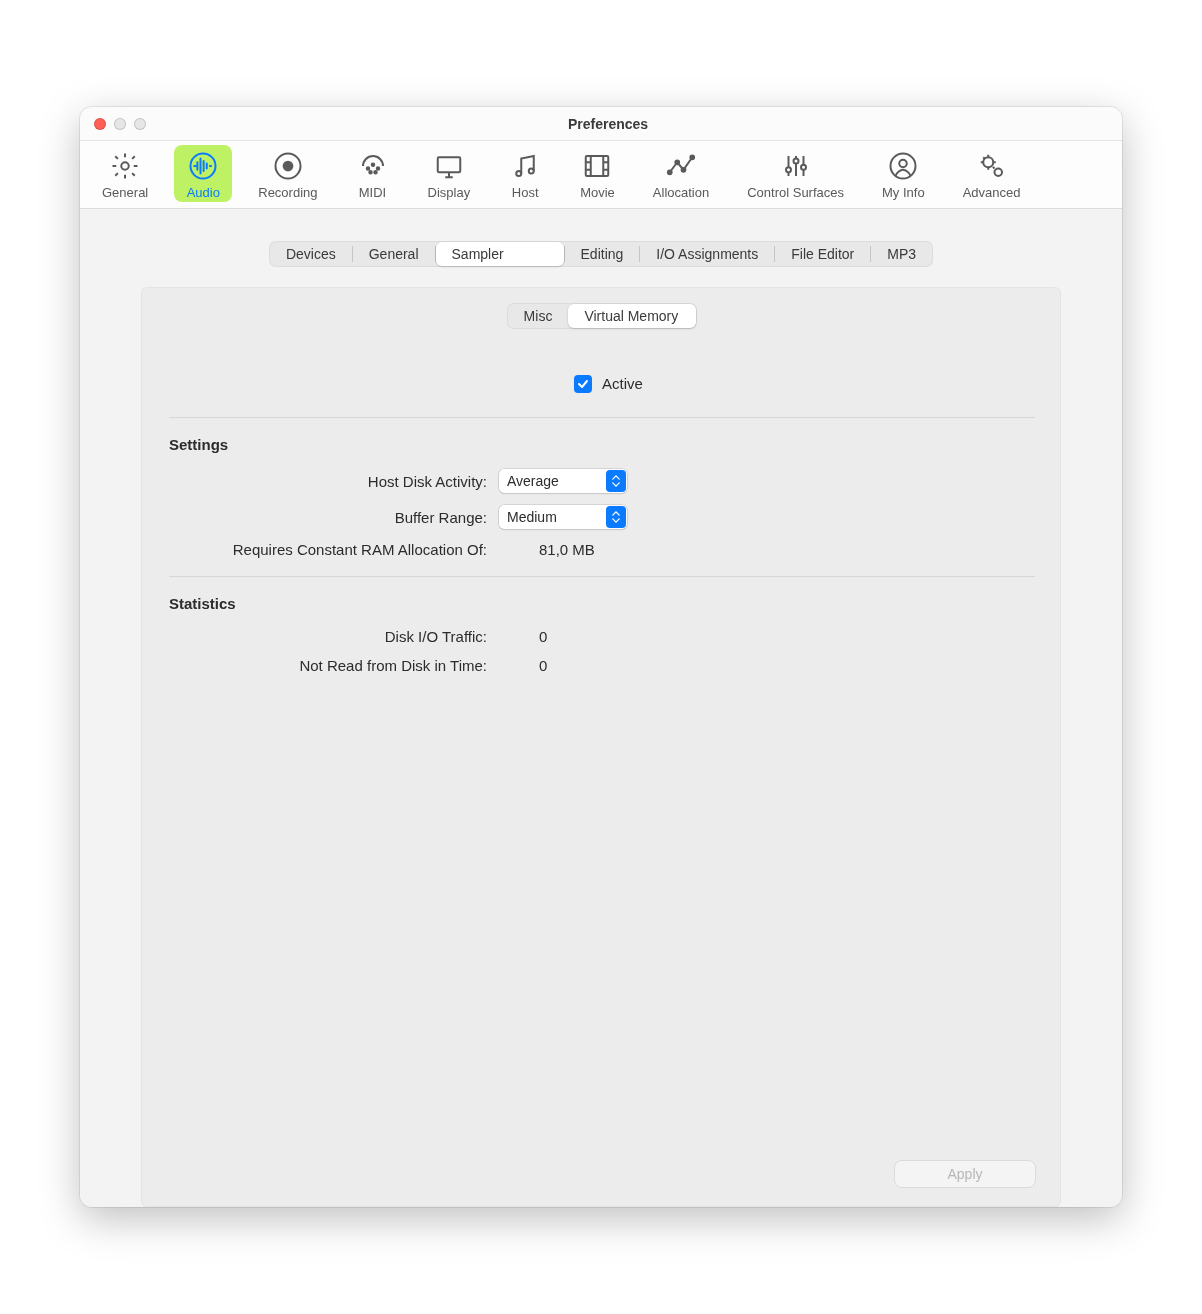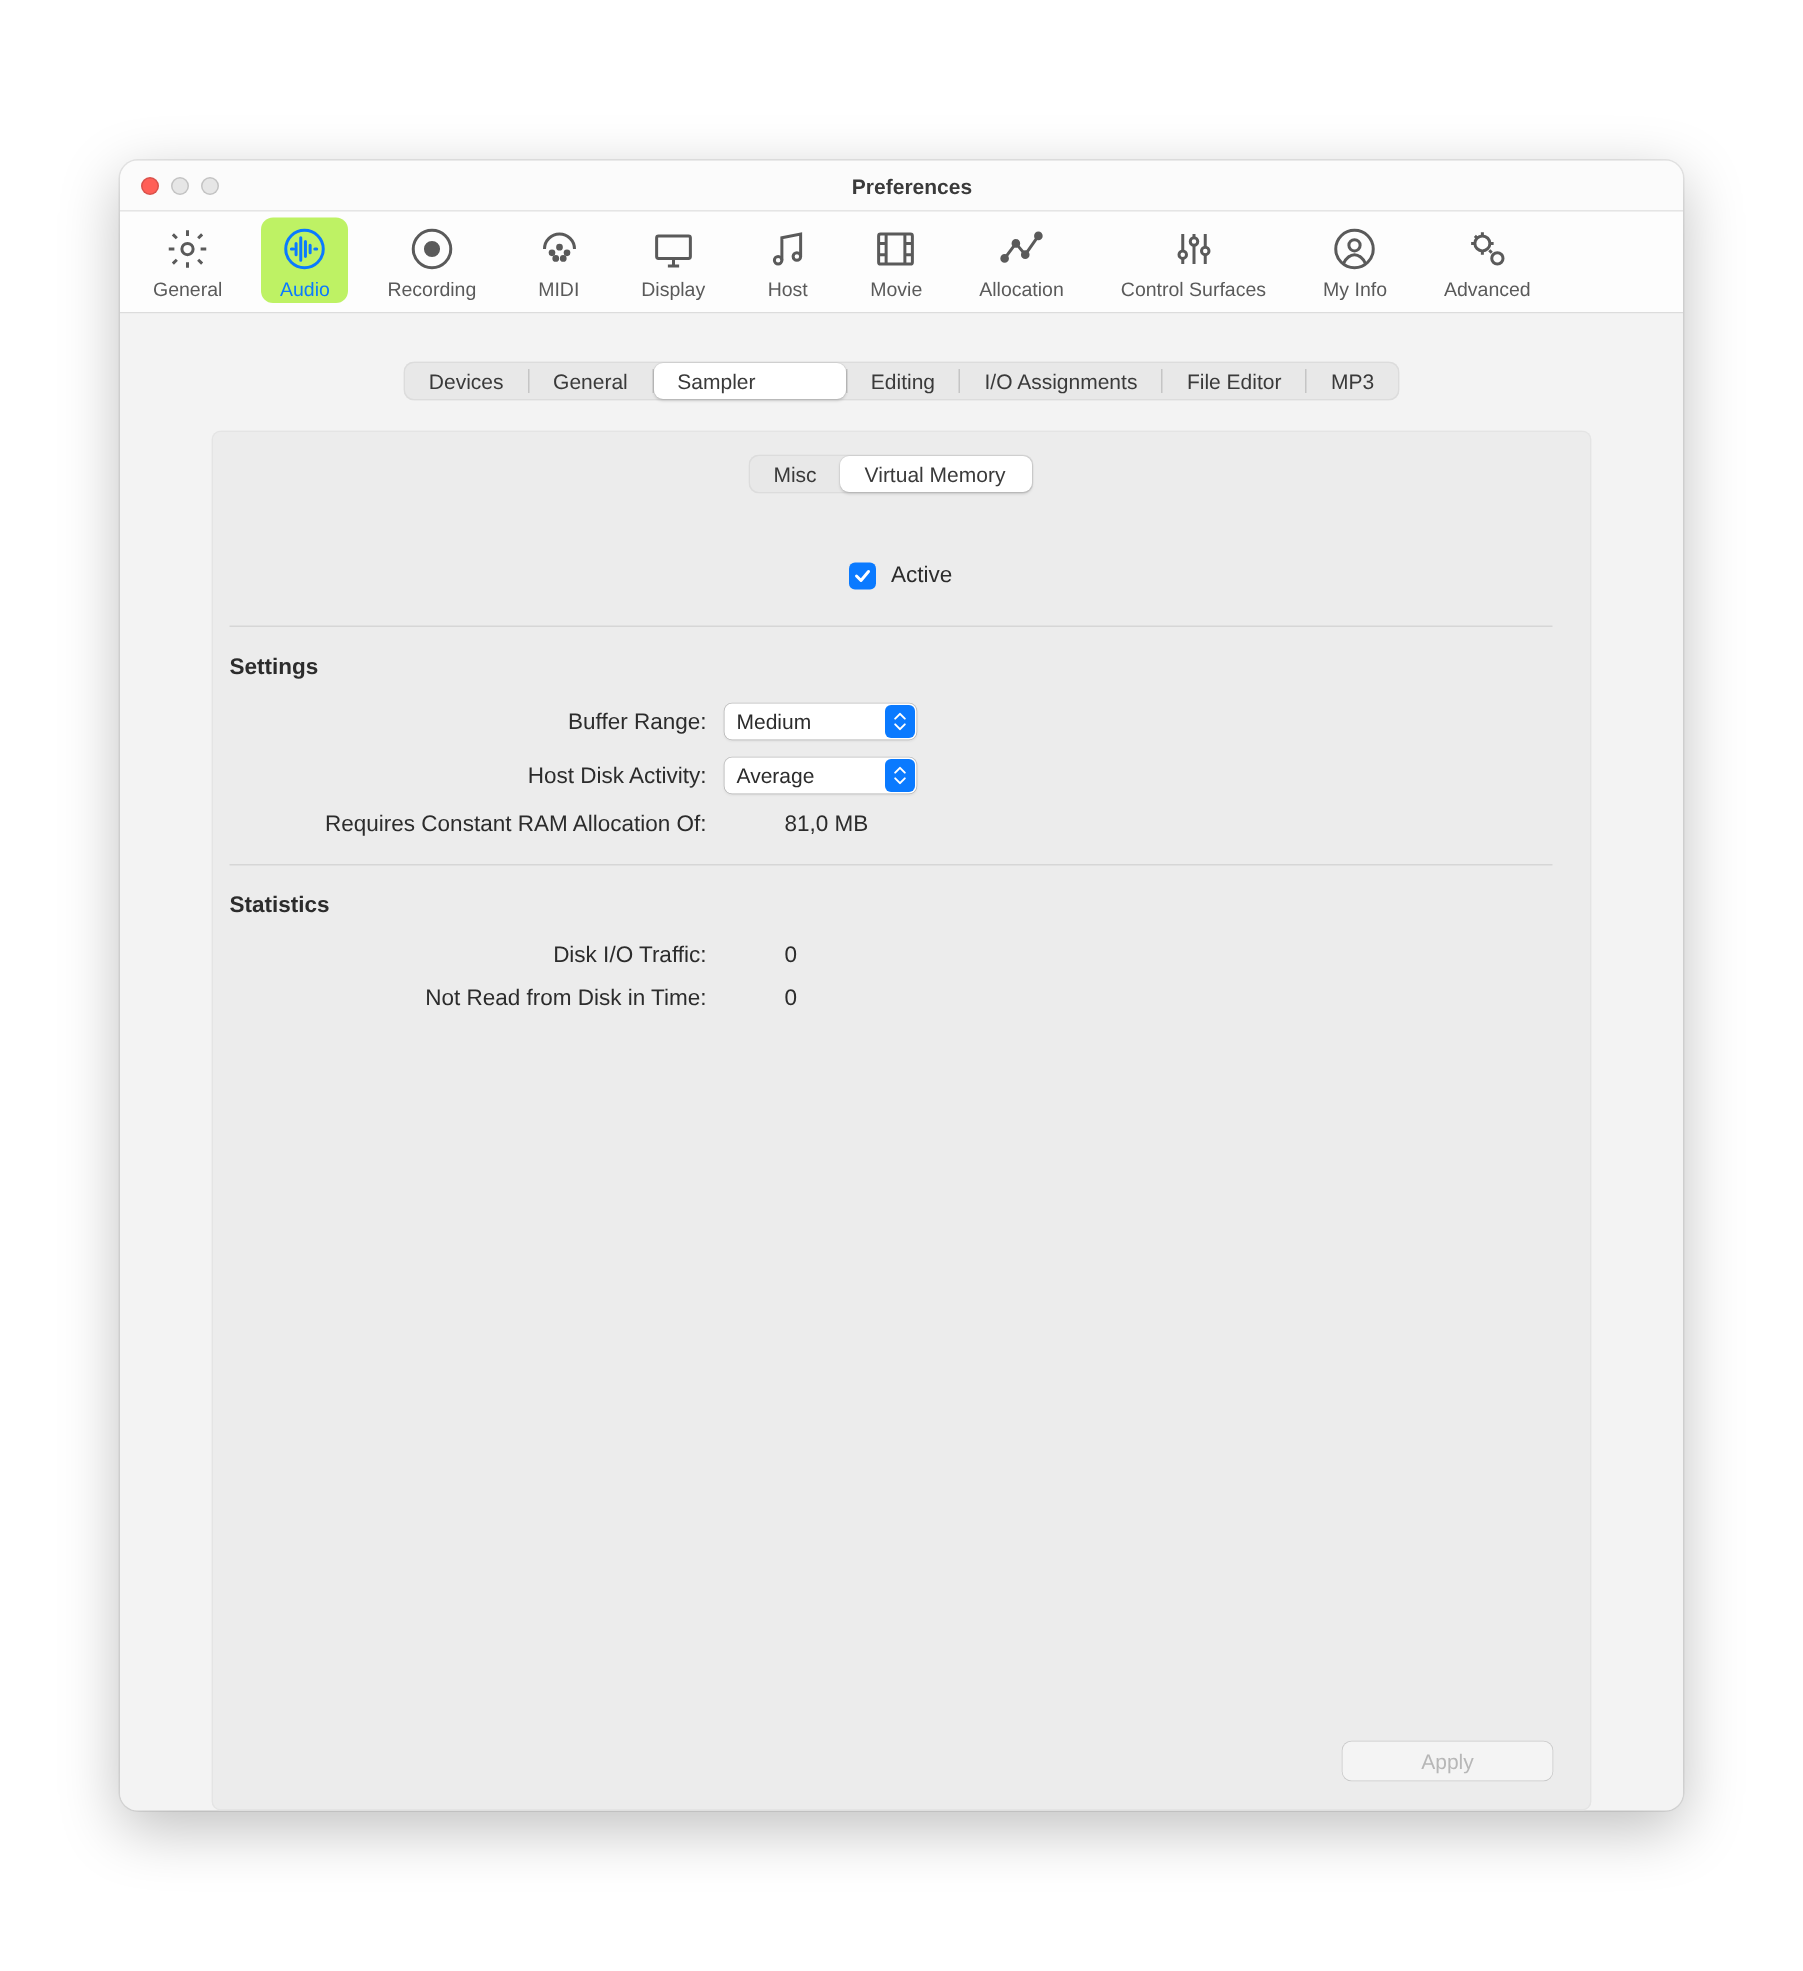--- a/index.html
+++ b/index.html
@@ -119,21 +119,21 @@
 
     
     .panel {
       width: 920px;
       flex: 1;
       background: #ececec;
       border-radius: 6px;
       box-shadow: inset 0 0 0 1px rgba(0,0,0,.03);
       display: flex;
       flex-direction: column;
-      padding: 14px 26px 20px 12px;
+      padding: 14px 26px 20px 28px;
       position: relative;
     }
     .panel .seg-small-wrap { display:flex; justify-content:center; margin-bottom: 26px; margin-top: 2px; }
 
     
     .active-row { display:flex; align-items:center; justify-content:center; gap: 0; margin-bottom: 18px; }
     .active-row .box-wrap { width: 330px; display:flex; justify-content:flex-end; padding-right: 10px; }
     .active-row .lbl-wrap { text-align:left; }
     .check {
       width: 18px; height: 18px; border-radius: 4px;
@@ -354,52 +354,52 @@
             </div>
           </div>
           <div class="lbl-wrap" style="width:330px;">
             <span class="lbl">Active</span>
           </div>
         </div>
 
         <hr class="div">
 
         <div class="section-title">Settings</div>
+
+        <div class="form-row">
+          <div class="label">Host Disk Activity:</div>
+          <div class="sel">
+            <span class="txt">Average</span>
+            <span class="arrows">
+              <svg width="8" height="5" viewBox="0 0 10 6">
+                  <path d="M1 5l4-4 4 4" stroke="#fff" stroke-width="1.6" fill="none" stroke-linecap="round"></path>
+                </svg>
+              <svg width="8" height="5" viewBox="0 0 10 6">
+                  <path d="M1 1l4 4 4-4" stroke="#fff" stroke-width="1.6" fill="none" stroke-linecap="round"></path>
+                </svg>
+            </span>
+          </div>
+        </div>
 
         <div class="form-row">
           <div class="label">Buffer Range:</div>
           <div class="sel">
             <span class="txt">Medium</span>
             <span class="arrows">
               <svg width="8" height="5" viewBox="0 0 10 6">
                   <path d="M1 5l4-4 4 4" stroke="#fff" stroke-width="1.6" fill="none" stroke-linecap="round"></path>
                 </svg>
               <svg width="8" height="5" viewBox="0 0 10 6">
                   <path d="M1 1l4 4 4-4" stroke="#fff" stroke-width="1.6" fill="none" stroke-linecap="round"></path>
                 </svg>
             </span>
           </div>
         </div>
 
         <div class="form-row">
-          <div class="label">Host Disk Activity:</div>
-          <div class="sel">
-            <span class="txt">Average</span>
-            <span class="arrows">
-              <svg width="8" height="5" viewBox="0 0 10 6">
-                  <path d="M1 5l4-4 4 4" stroke="#fff" stroke-width="1.6" fill="none" stroke-linecap="round"></path>
-                </svg>
-              <svg width="8" height="5" viewBox="0 0 10 6">
-                  <path d="M1 1l4 4 4-4" stroke="#fff" stroke-width="1.6" fill="none" stroke-linecap="round"></path>
-                </svg>
-            </span>
-          </div>
-        </div>
-
-        <div class="form-row">
           <div class="label">Requires Constant RAM Allocation Of:</div>
           <div class="value">81,0 MB</div>
         </div>
 
         <hr class="div">
 
         <div class="section-title">Statistics</div>
 
         <div class="form-row">
           <div class="label">Disk I/O Traffic:</div>

